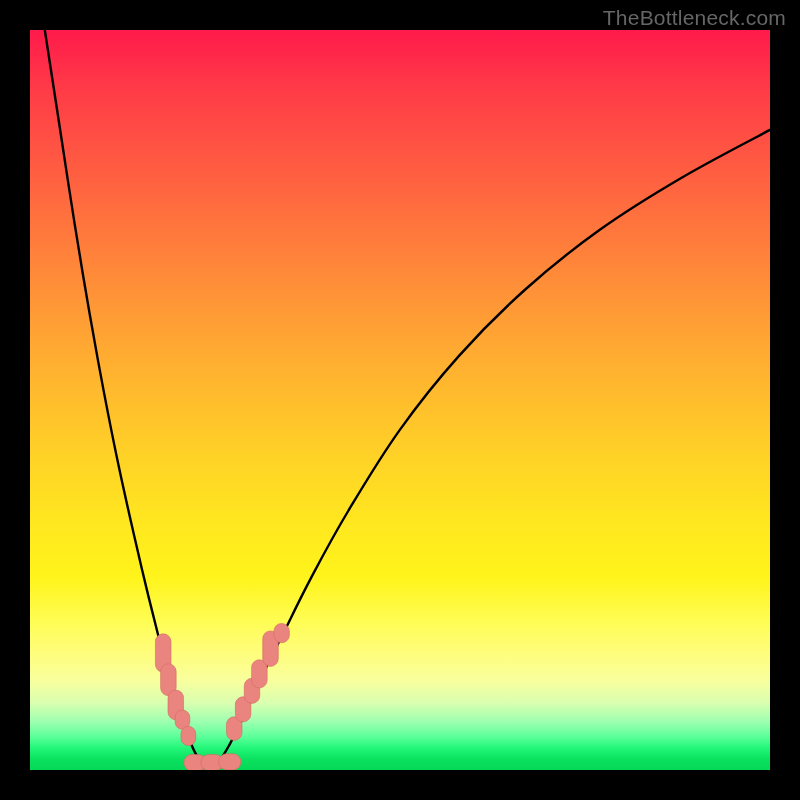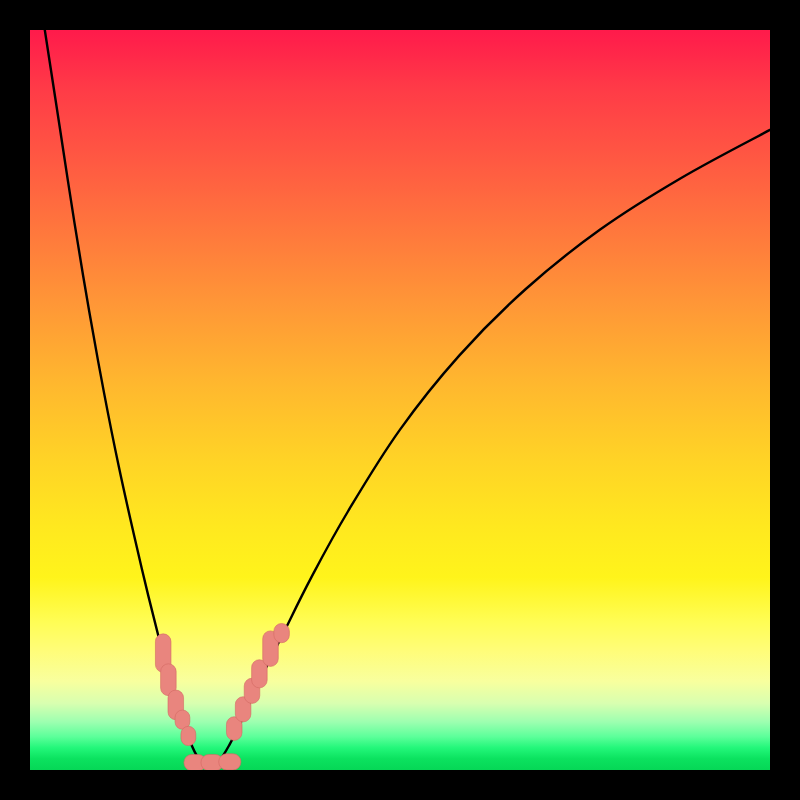--- a/index.html
+++ b/index.html
@@ -83,13 +83,14 @@
           <rect x="188.70" y="723.72" width="22.20" height="16.28" rx="8.00" fill="#e9857e" stroke="#d46a63" stroke-width="0.6"></rect>
           <rect x="196.47" y="686.72" width="15.54" height="23.68" rx="7.77" fill="#e9857e" stroke="#d46a63" stroke-width="0.6"></rect>
           <rect x="205.35" y="666.74" width="15.54" height="25.16" rx="7.77" fill="#e9857e" stroke="#d46a63" stroke-width="0.6"></rect>
           <rect x="214.23" y="648.24" width="15.54" height="25.16" rx="7.77" fill="#e9857e" stroke="#d46a63" stroke-width="0.6"></rect>
           <rect x="221.63" y="629.74" width="15.54" height="28.12" rx="7.77" fill="#e9857e" stroke="#d46a63" stroke-width="0.6"></rect>
           <rect x="232.73" y="600.88" width="15.54" height="35.52" rx="7.77" fill="#e9857e" stroke="#d46a63" stroke-width="0.6"></rect>
           <rect x="243.83" y="593.48" width="15.54" height="19.24" rx="7.77" fill="#e9857e" stroke="#d46a63" stroke-width="0.6"></rect>
         </g>
     </svg>
   </div>
+  <div class="watermark">TheBottleneck.com</div>
 </div>
 
 </body></html>

